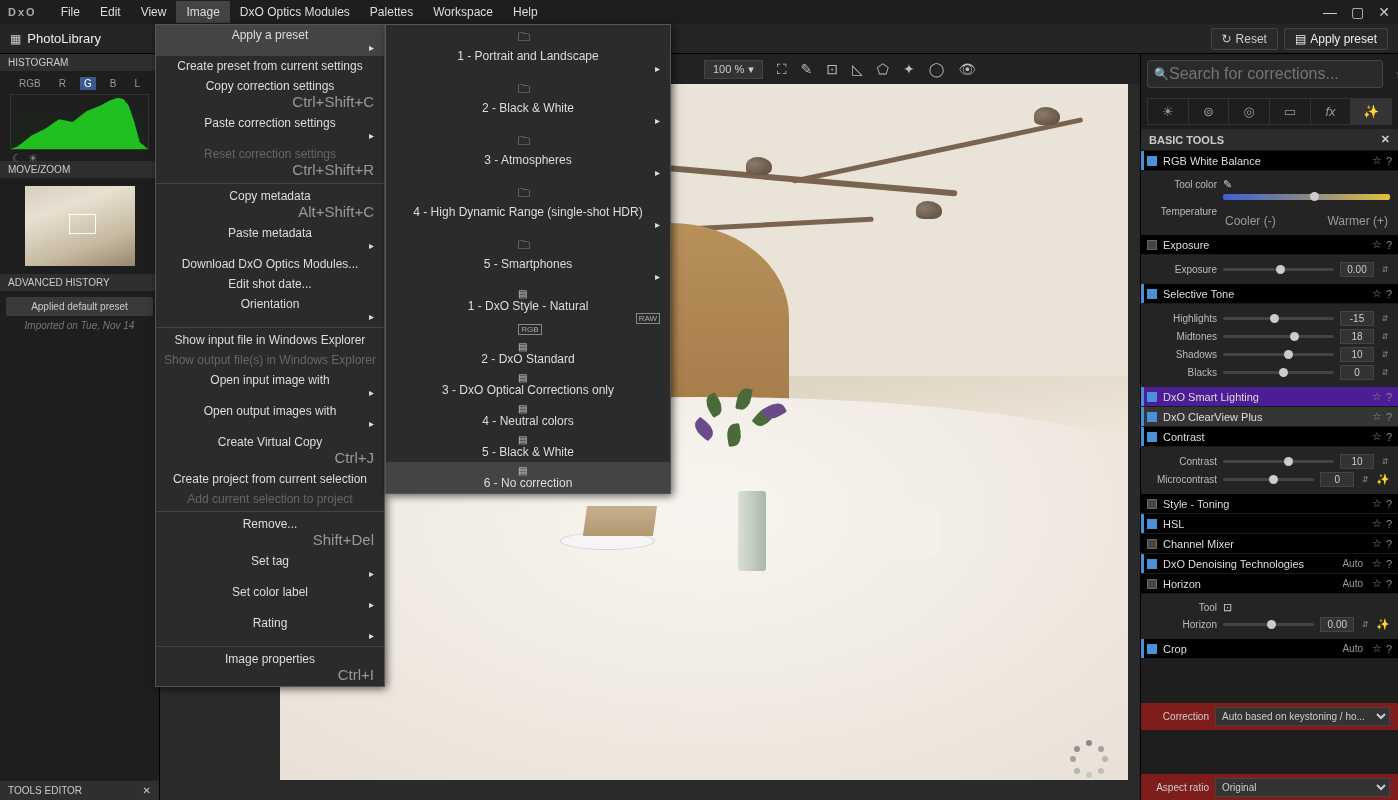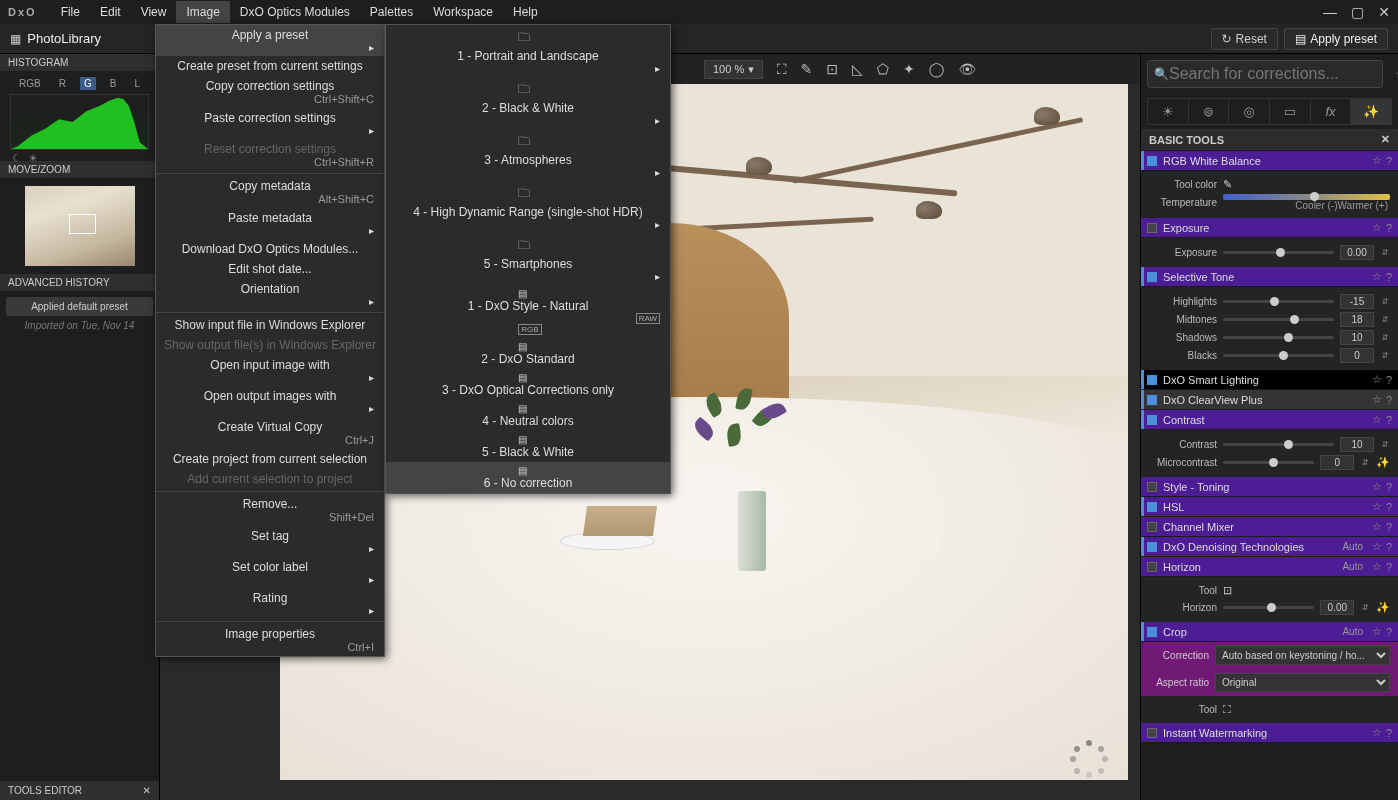--- a/index.html
+++ b/index.html
@@ -44,21 +44,21 @@
 .history-note { font-size: 10px; color: #777; font-style: italic; text-align: center; margin-top: 4px; }
 
 .preset-editor-hdr { position: absolute; bottom: 0; left: 0; right: 0; background: #2f2f2f; padding: 4px 8px; font-size: 10px; display: flex; }
 .preset-editor-hdr .close { margin-left: auto; cursor: pointer; }
 
 
 .dropdown { position: absolute; background: #2b2b2b; border: 1px solid #555; z-index: 100; box-shadow: 2px 2px 8px rgba(0,0,0,0.6); }
 .dropdown-item { display: flex; align-items: center; padding: 3px 10px; font-size: 12px; color: #ddd; cursor: pointer; white-space: nowrap; min-height: 20px; flex-direction: column; }
 .dropdown-item.disabled { color: #666; }
 .dropdown-item.highlight { background: #444; }
-.dropdown-item .shortcut { margin-left: auto; font-size: 11px; color: #999; padding-left: 20px; }
+.dropdown-item .shortcut { margin-left: auto; font-size: 15px; color: #999; padding-left: 20px; }
 .dropdown-item .arrow { margin-left: auto; font-size: 10px; padding-left: 20px; }
 .dropdown-sep { height: 1px; background: #444; margin: 2px 0; }
 .dropdown-item .folder-icon { width: 14px; margin-right: 6px; color: #ccc; }
 .dropdown-item .doc-icon { width: 14px; margin-right: 6px; color: #ccc; font-size: 10px; }
 .badge-raw { font-size: 8px; border: 1px solid #888; padding: 0 2px; margin-left: auto; color: #aaa; }
 
 #menu-image { top: 24px; left: 155px; width: 230px; }
 #menu-presets { top: 24px; left: 385px; width: 286px; }
 
 
@@ -84,41 +84,41 @@
 .search-box { margin: 6px; display: flex; align-items: center; background: #2a2a2a; border: 1px solid #444; border-radius: 3px; padding: 4px 6px; }
 .search-box input { background: transparent; border: none; color: #aaa; flex: 1; font-size: 16px; outline: none; }
 .tool-tabs { display: flex; margin: 4px 6px; border: 1px solid #333; }
 .tool-tab { flex: 1; text-align: center; padding: 5px 0; color: #999; cursor: pointer; border-right: 1px solid #333; font-size: 13px; }
 .tool-tab:last-child { border-right: none; }
 .tool-tab.magic { background: #353535; }
 
 .section-hdr { background: #2c2c2c; padding: 4px 8px; font-size: 11px; font-weight: bold; display: flex; align-items: center; border-bottom: 1px solid #1a1a1a; }
 .section-hdr .close-x { margin-left: auto; cursor: pointer; }
 
-.tool-header { display: flex; align-items: center; padding: 3px 6px; background: #4c1d95; font-size: 11px; border-bottom: 1px solid #1a1a1a; position: relative; }
+.tool-header { display: flex; align-items: center; padding: 3px 6px; background: #000000; font-size: 11px; border-bottom: 1px solid #1a1a1a; position: relative; }
 .tool-header.blue-stripe::before { content: ""; position: absolute; left: 0; top: 0; bottom: 0; width: 3px; background: #4a90d8; }
 .tool-header .chk { width: 10px; height: 10px; border: 1px solid #666; margin-right: 6px; }
 .tool-header .chk.on { background: #4a90d8; border-color: #4a90d8; }
 .tool-header .chk.dash { background: #444; }
 .tool-header .title { flex: 1; color: #ddd; }
 .tool-header .auto-t { color: #999; font-size: 10px; margin-right: 5px; }
 .tool-header .star { color: #888; font-size: 11px; margin: 0 4px; cursor: pointer; }
 .tool-header .help { color: #888; font-size: 11px; cursor: pointer; }
 
 .tool-body { padding: 4px 8px; background: #242424; font-size: 11px; }
 .param-row { display: flex; align-items: center; margin: 3px 0; gap: 6px; }
 .param-row .label { width: 68px; text-align: right; color: #bbb; font-size: 10px; }
 .param-row .slider-track { flex: 1; height: 3px; background: #444; position: relative; border-radius: 2px; }
 .param-row .slider-thumb { position: absolute; top: -3px; width: 9px; height: 9px; background: #ccc; border-radius: 50%; }
 .param-row .value-box { width: 34px; background: #333; text-align: center; padding: 1px 0; font-size: 10px; border: 1px solid #444; }
 .param-row .stepper { width: 10px; text-align: center; color: #888; font-size: 8px; }
 .temp-gradient { height: 6px; background: linear-gradient(90deg, #4060d0, #888 50%, #e0c040); border-radius: 2px; position: relative; }
-.temp-labels { display: flex; justify-content: flex-end; font-size: 10px; color: #999; padding: 0 2px; }
-
-.correction-row { display: flex; align-items: center; padding: 4px 8px; gap: 6px; background: #701a75; font-size: 10px; }
+.temp-labels { display: flex; justify-content: space-between; font-size: 12px; color: #999; padding: 0 2px; margin-top: 14px; }
+
+.correction-row { display: flex; align-items: center; padding: 4px 8px; gap: 6px; background: #7f1d1d; font-size: 10px; margin-top: 44px; }
 .correction-row select { flex: 1; background: #333; border: 1px solid #444; color: #ccc; font-size: 10px; padding: 2px; }
 
 .spinner { position: absolute; bottom: 20px; right: 30px; width: 40px; height: 40px; }
 .spinner div { position: absolute; width: 6px; height: 6px; background: #888; border-radius: 50%; }
 
 </style>
 </head>
 <body>
 
 <div class="menubar">
@@ -492,21 +492,21 @@
         <div class="param-row">
           <span class="label">Blacks</span>
           <div class="slider-track">
             <div class="slider-thumb" style="left:50%"></div>
           </div>
           <span class="value-box">0</span>
           <span class="stepper">⇵</span>
         </div>
       </div>
 
-    <div class="tool-header blue-stripe" style="background:#000000">
+    <div class="tool-header blue-stripe" style="background:#4c1d95">
       <span class="chk on"></span>
       <span class="title">DxO Smart Lighting</span>
       <span class="star">☆</span>
       <span class="help">?</span>
     </div>
 
     <div class="tool-header blue-stripe" style="background:#353535">
       <span class="chk on"></span>
       <span class="title">DxO ClearView Plus</span>
       <span class="star">☆</span>

